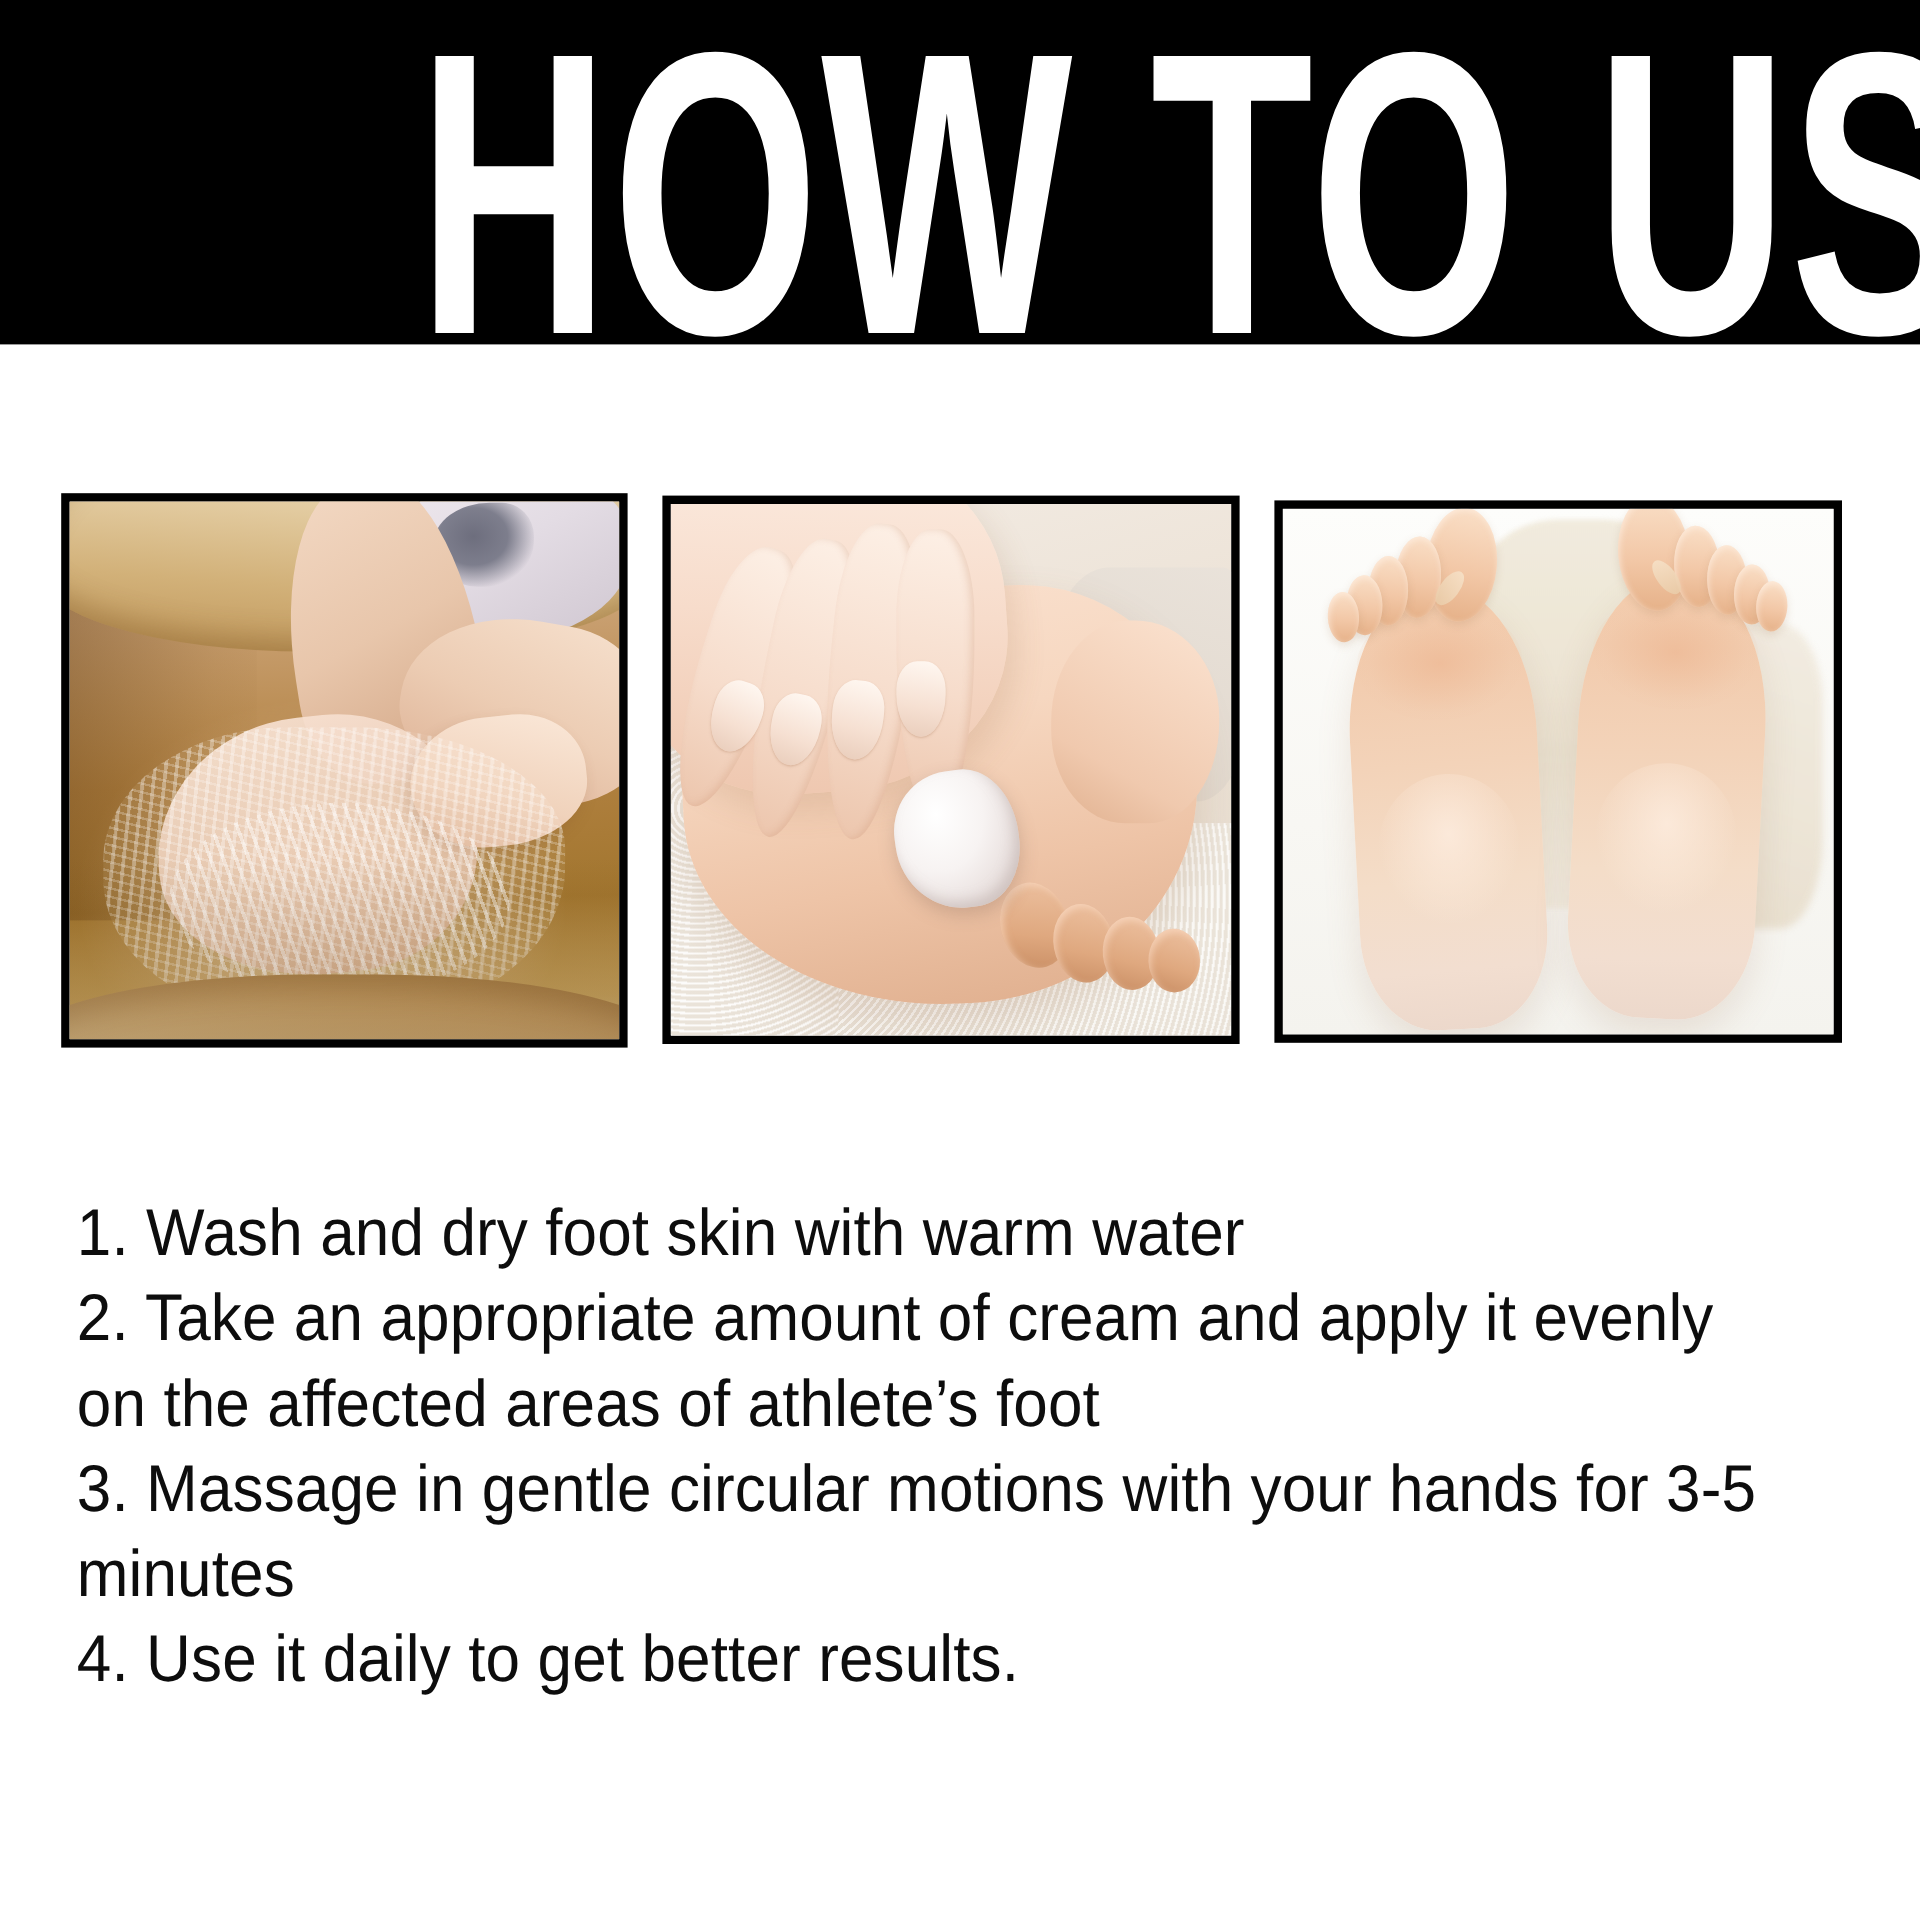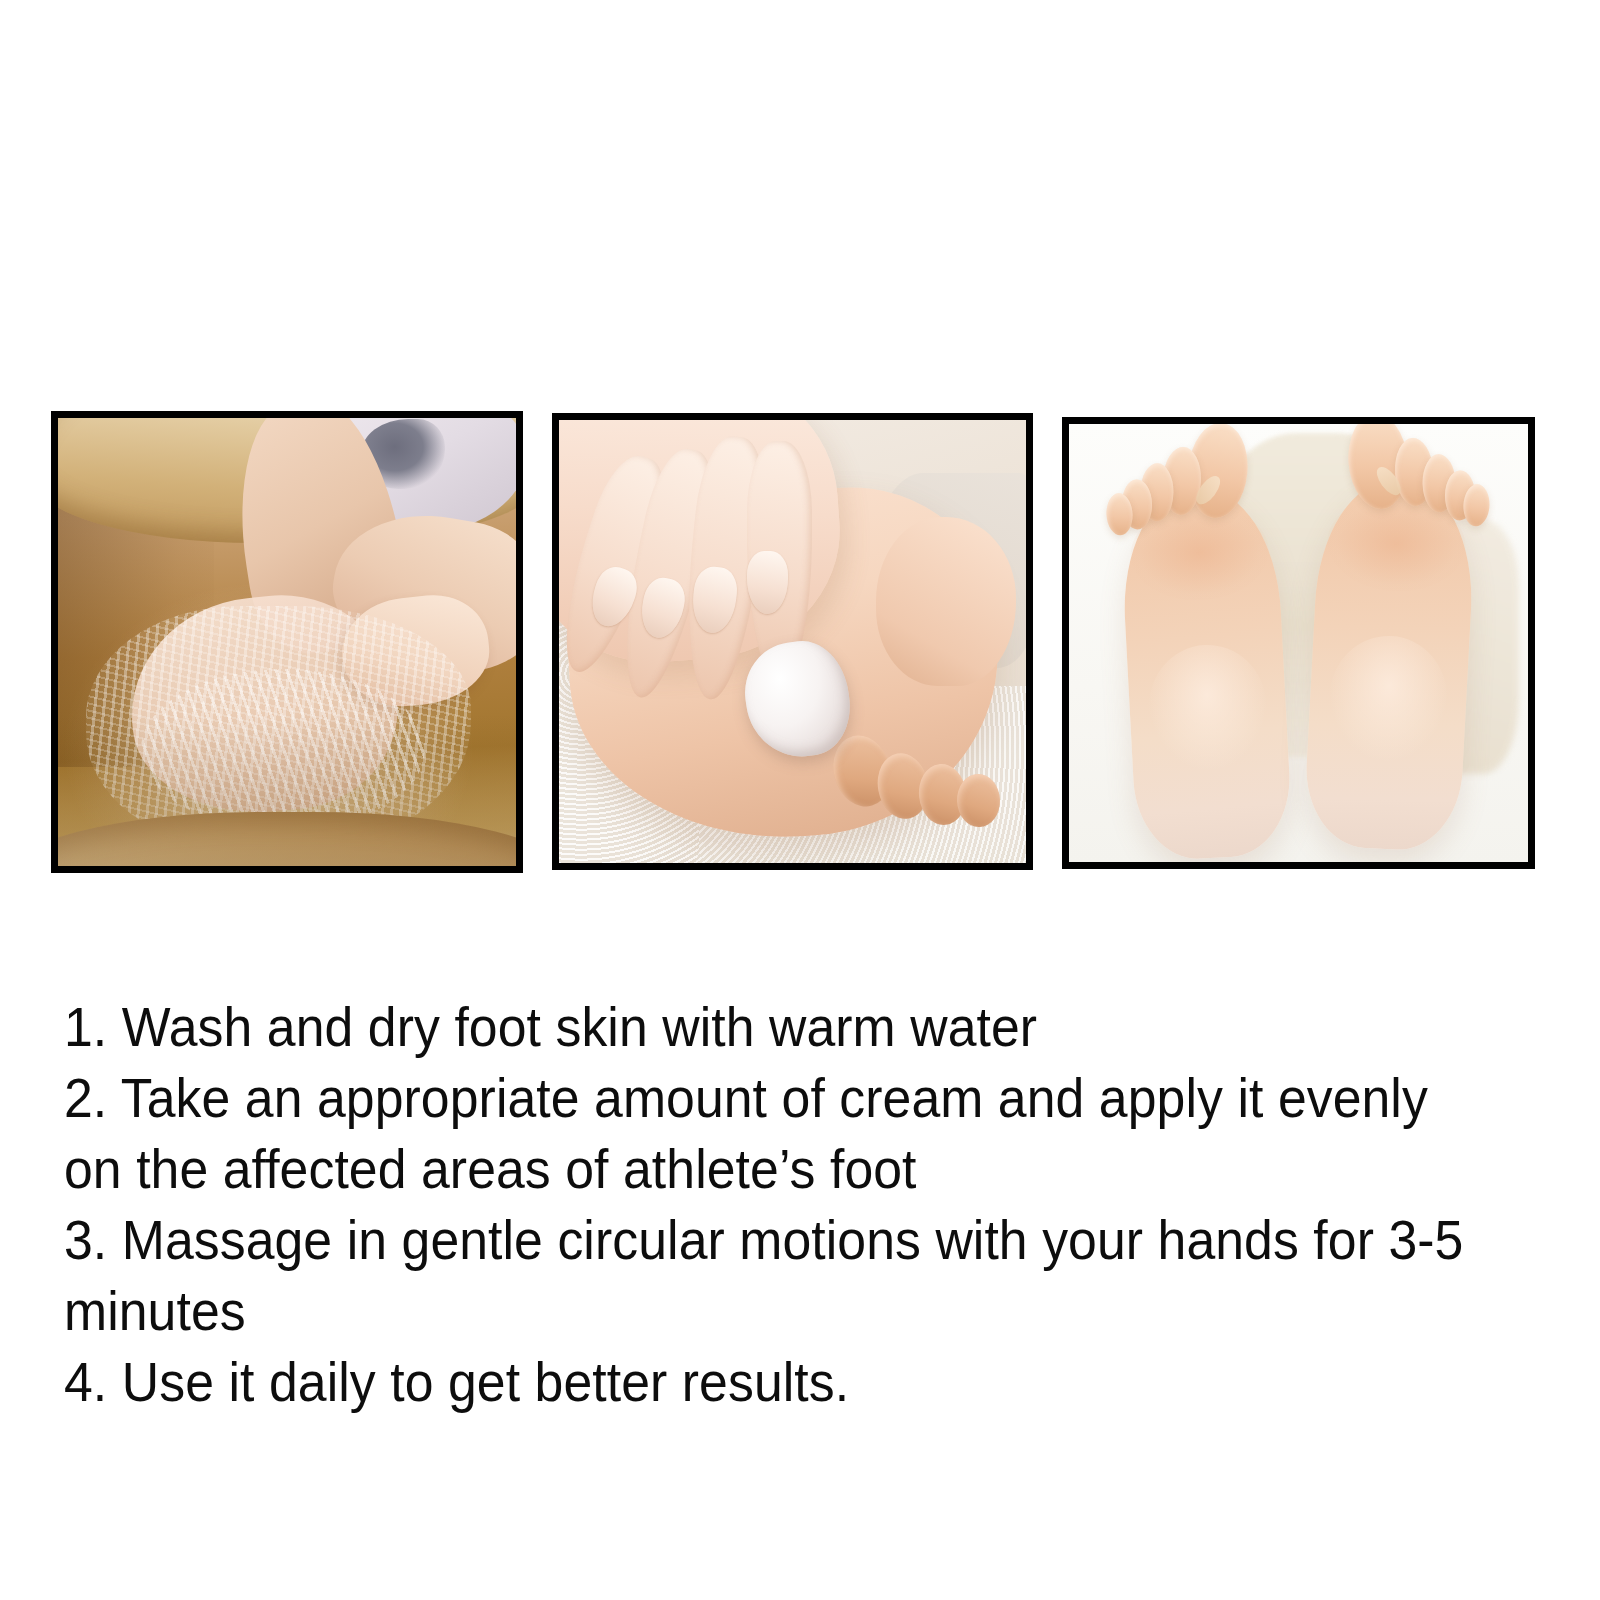--- a/index.html
+++ b/index.html
@@ -345,20 +345,23 @@
     margin: 0;
     padding: 0;
     white-space: pre-wrap;
   }
 </style>
 </head>
 <body>
 
 <div class="page">
 
+  <div class="header-bar">
+    <div class="header-title">HOW TO US</div>
+  </div>
 
   <div class="photo-strip">
 
     <div class="photo-card card-1">
       <div class="photo-inner ph1">
         <div class="ph1-wall-shadow"></div>
         <div class="ph1-rim-top"></div>
         <div class="ph1-cloth"></div>
         <div class="ph1-leg"></div>
         <div class="ph1-arm"></div>

